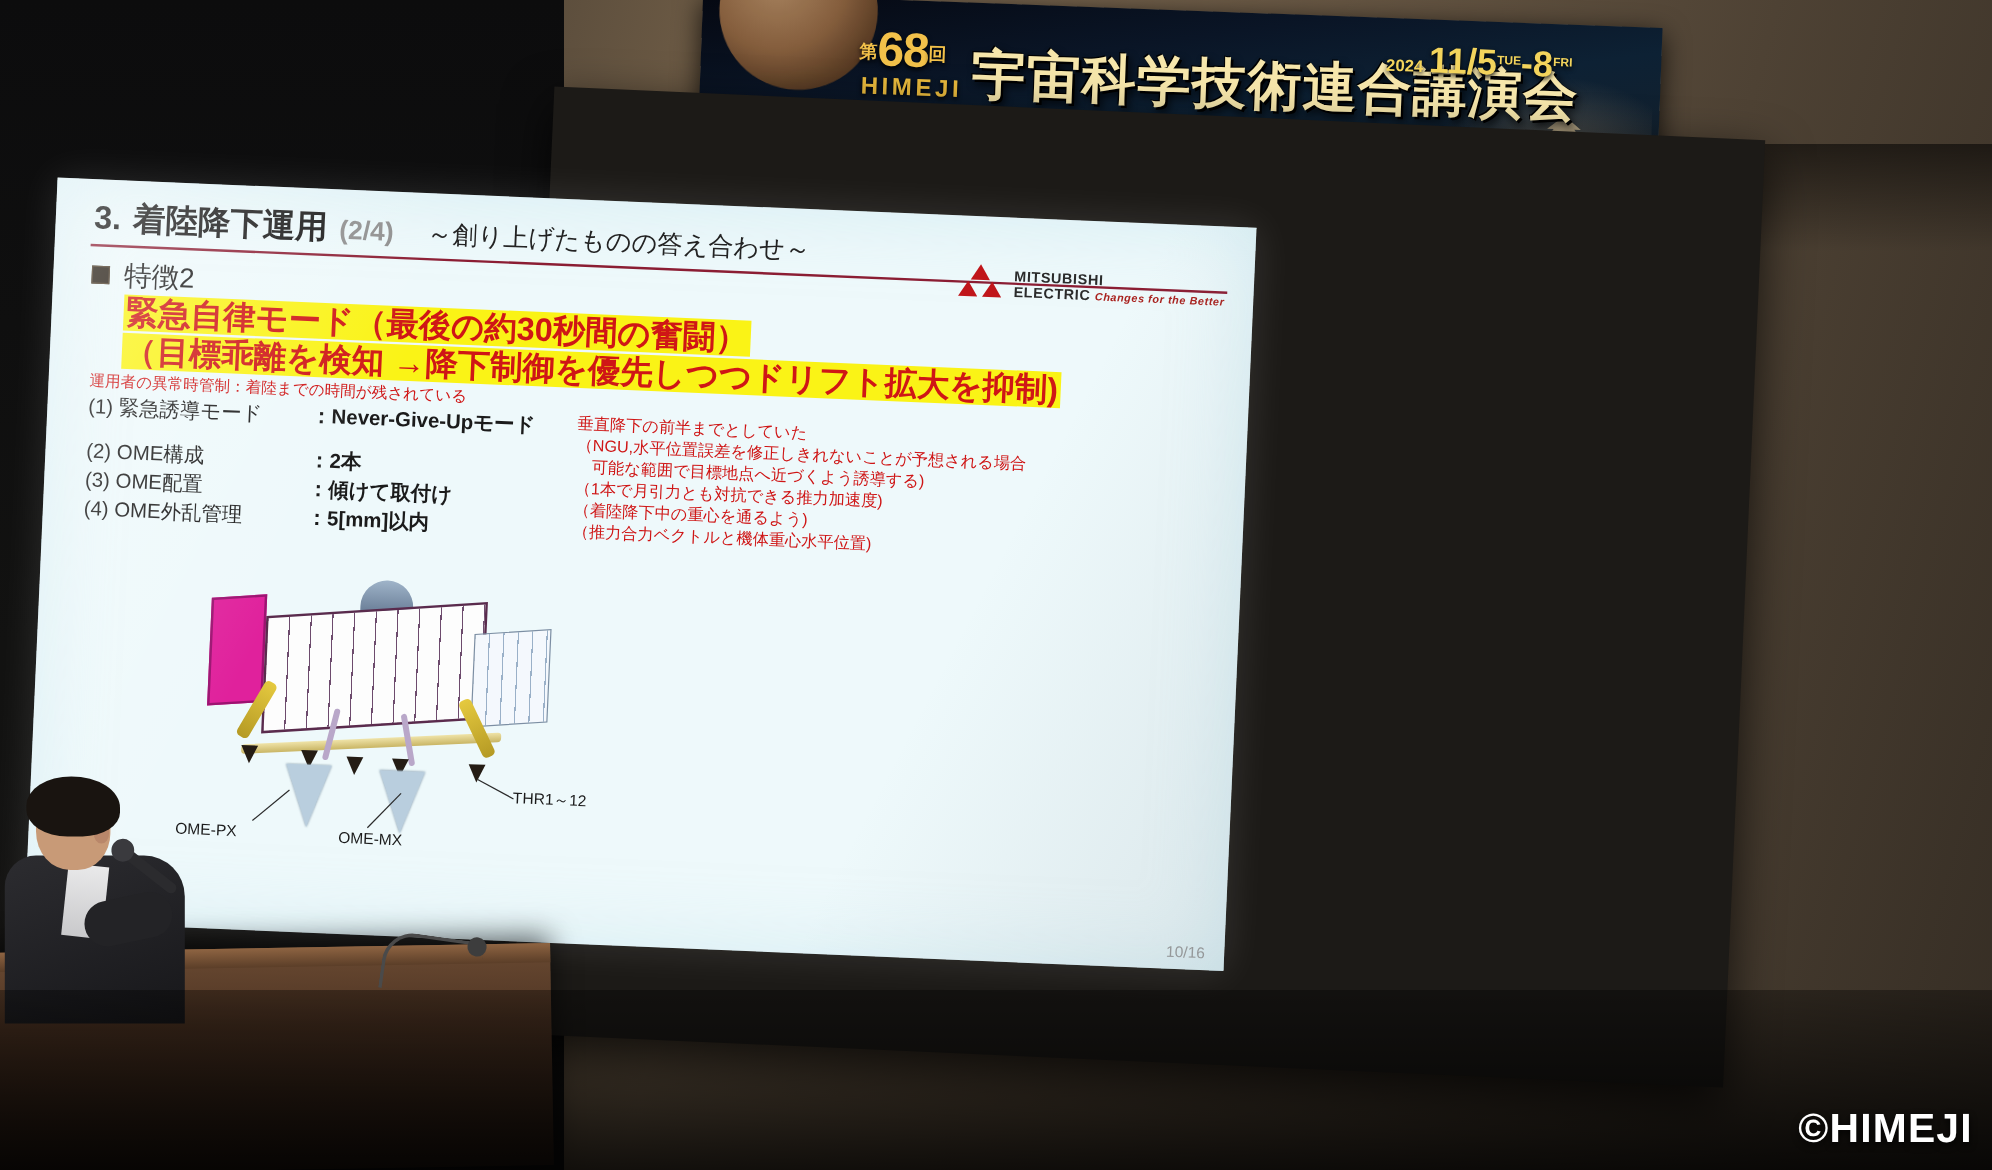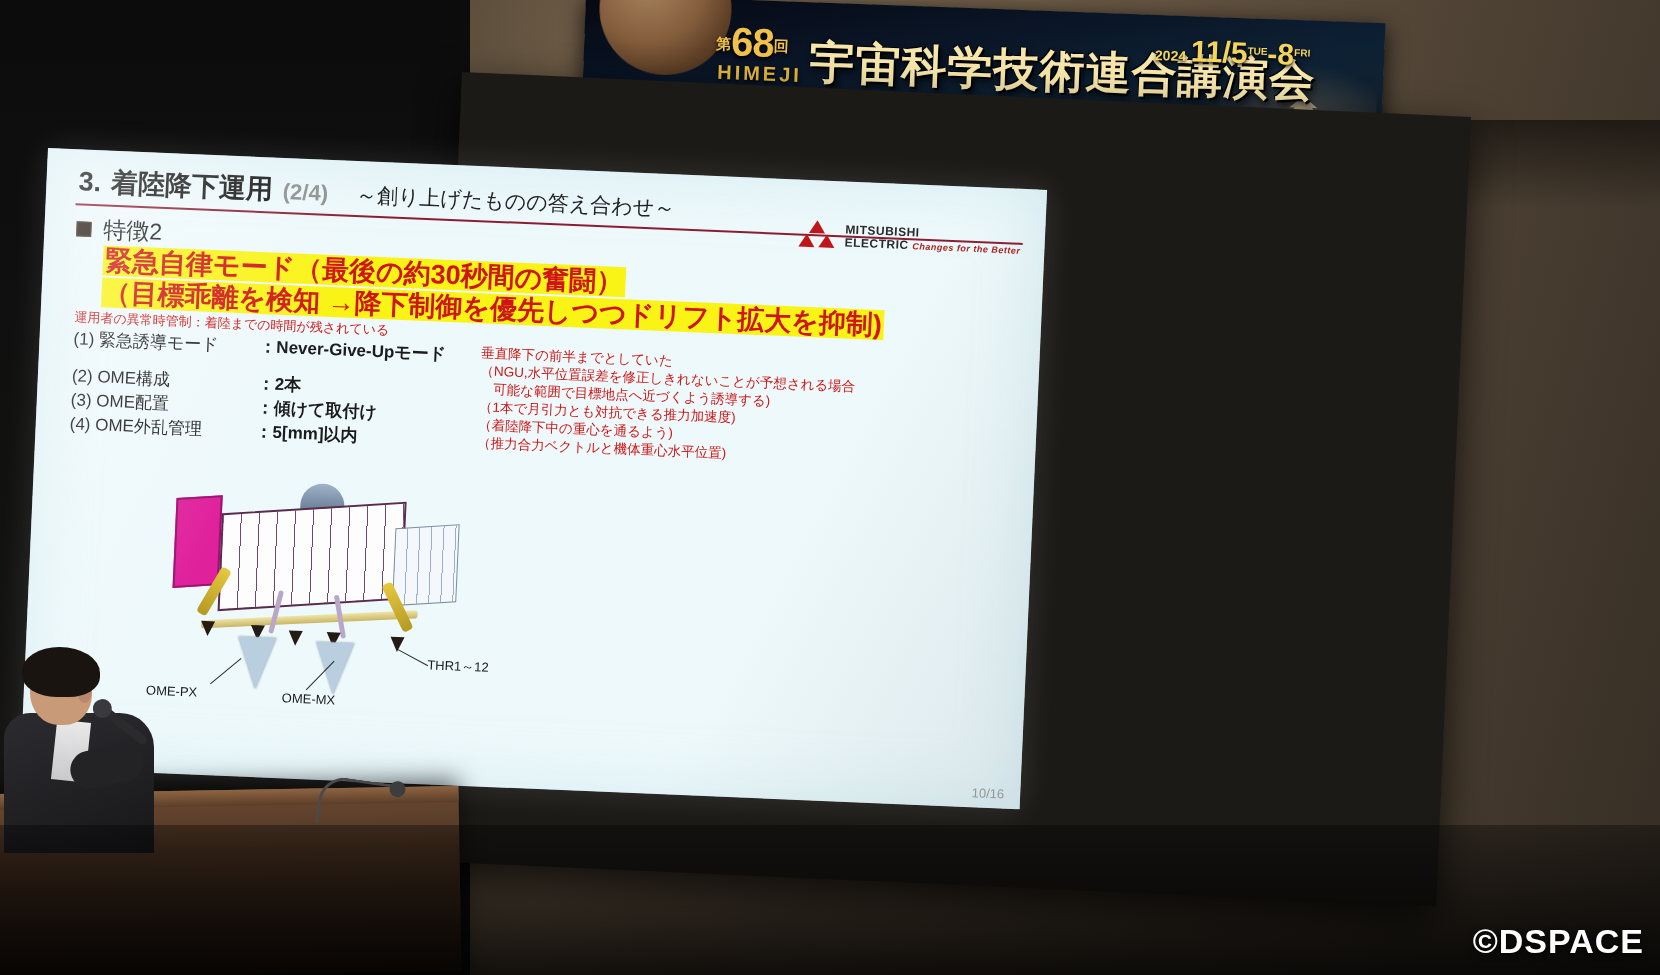--- a/index.html
+++ b/index.html
@@ -322,14 +322,14 @@
     <div class="sp-shirt"></div>
     <div class="sp-head"></div>
     <div class="sp-ear"></div>
     <div class="sp-hair"></div>
     <div class="sp-arm"></div>
     <div class="mic"></div>
   </div>
 
   <div class="floor-dark"></div>
 
-  <div class="watermark">©DSPACE</div>
+  <div class="watermark">©HIMEJI</div>
 </div>
 
 </body></html>

